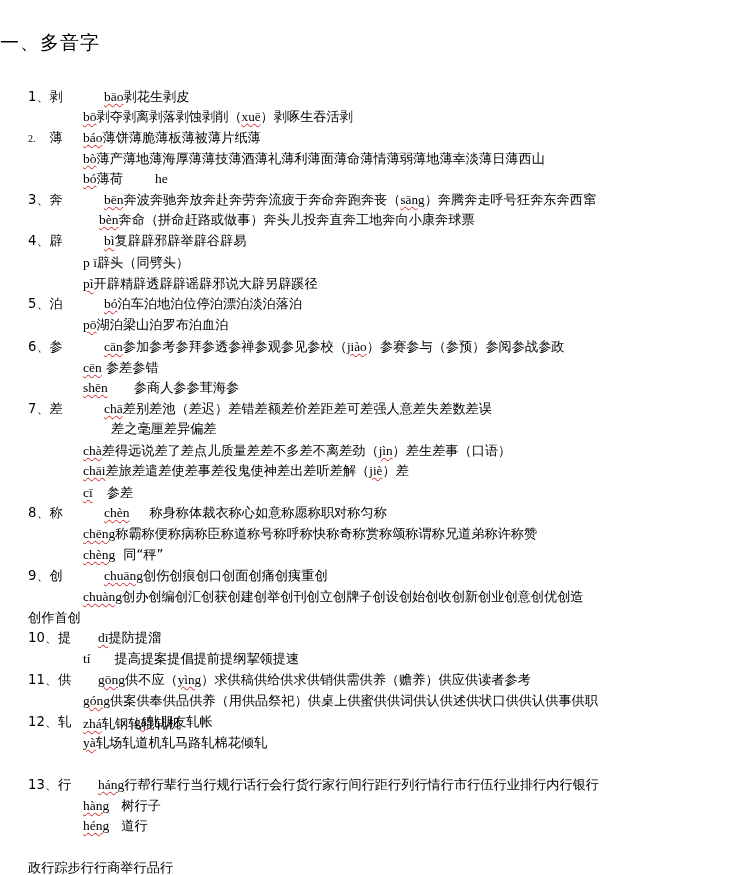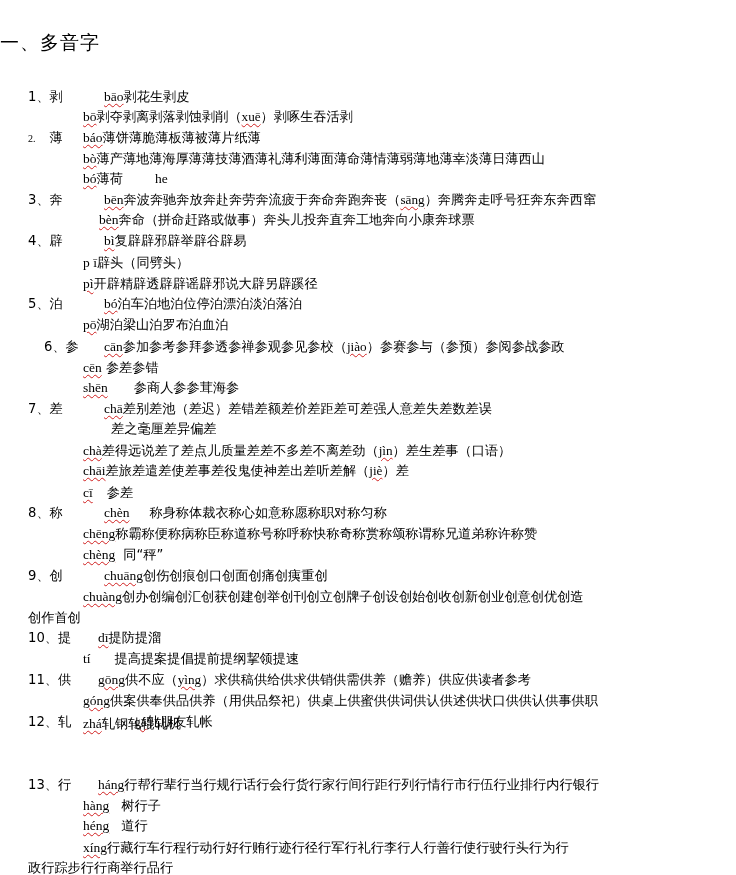--- a/index.html
+++ b/index.html
@@ -77,21 +77,21 @@
   </div>
 
   <div class="line" style="left:28px;top:296px;">5、泊</div>
   <div class="line" style="left:104px;top:296px;">
     <span class="py">bó</span><span>泊车泊地泊位停泊漂泊淡泊落泊</span>
   </div>
   <div class="line" style="left:83px;top:317px;">
     <span class="py">pō</span><span>湖泊梁山泊罗布泊血泊</span>
   </div>
 
-  <div class="line" style="left:44px;top:339px;">6、参</div>
+  <div class="line" style="left:28px;top:339px;">6、参</div>
   <div class="line" style="left:104px;top:339px;">
     <span class="py">cān</span><span>参加参考参拜参透参禅参观参见参校（</span><span class="inline-py">jiào</span><span>）参赛参与（参预）参阅参战参政</span>
   </div>
   <div class="line" style="left:83px;top:360px;">
     <span class="py">cēn</span><span> 参差参错</span>
   </div>
   <div class="line" style="left:83px;top:380px;">
     <span class="py">shēn</span><span style="margin-left:26px;">参商人参参茸海参</span>
   </div>
 
@@ -147,33 +147,33 @@
     <span class="py">gōng</span><span>供不应（</span><span class="inline-py">yìng</span><span>）求供稿供给供求供销供需供养（赡养）供应供读者参考</span>
   </div>
   <div class="line" style="left:83px;top:693px;">
     <span class="py">góng</span><span>供案供奉供品供养（用供品祭祀）供桌上供蜜供供词供认供述供状口供供认供事供职</span>
   </div>
 
   <div class="line" style="left:28px;top:714px;">12、轧</div>
   <div class="line" style="left:98px;top:714px;margin-left:36px;">
     <span class="py">gá</span><span>轧朋友轧帐</span>
   </div>
+  <div class="line" style="left:83px;top:735px;">
+    <span class="py">yà</span><span>轧场轧道机轧马路轧棉花倾轧</span>
+  </div>
   <div class="line" style="left:83px;top:716px;">
     <span class="py">zhá</span><span>轧钢轧辊轧机</span>
   </div>
 
   <div class="line" style="left:28px;top:777px;">13、行</div>
   <div class="line" style="left:98px;top:777px;">
     <span class="py">háng</span><span>行帮行辈行当行规行话行会行货行家行间行距行列行情行市行伍行业排行内行银行</span>
   </div>
   <div class="line" style="left:83px;top:798px;">
     <span class="py">hàng</span><span style="margin-left:12px;">树行子</span>
   </div>
   <div class="line" style="left:83px;top:818px;">
     <span class="py">héng</span><span style="margin-left:12px;">道行</span>
   </div>
-  <div class="line" style="left:83px;top:840px;">
-    <span class="py">xíng</span><span>行藏行车行程行动行好行贿行迹行径行军行礼行李行人行善行使行驶行头行为行</span>
-  </div>
   <div class="line" style="left:28px;top:860px;">
     <span>政行踪步行行商举行品行</span>
   </div>
 </div>
 
 </body></html>

